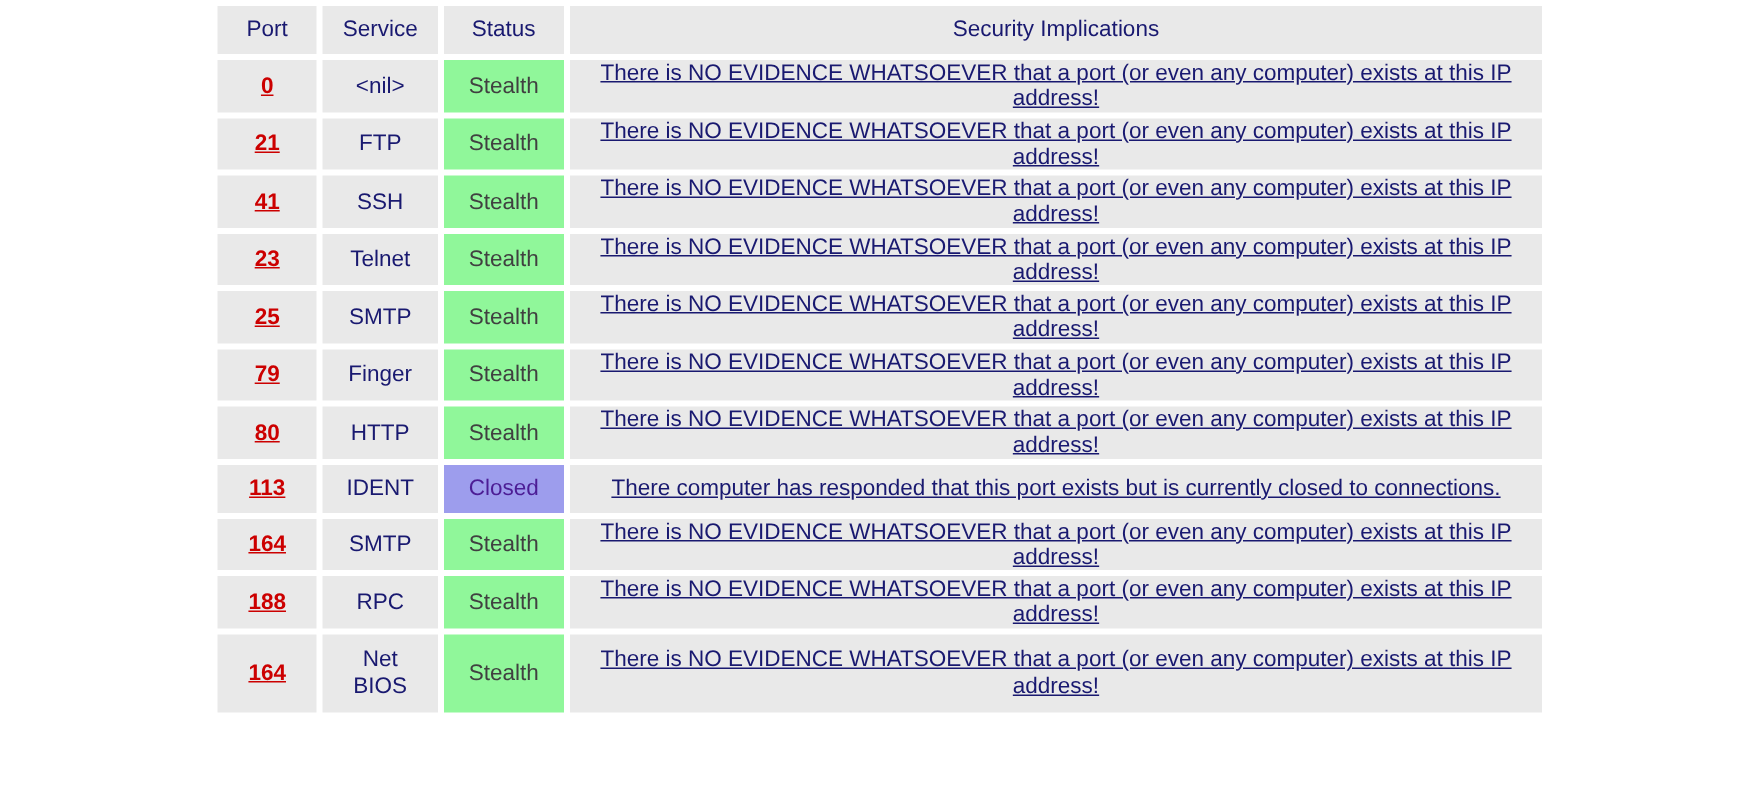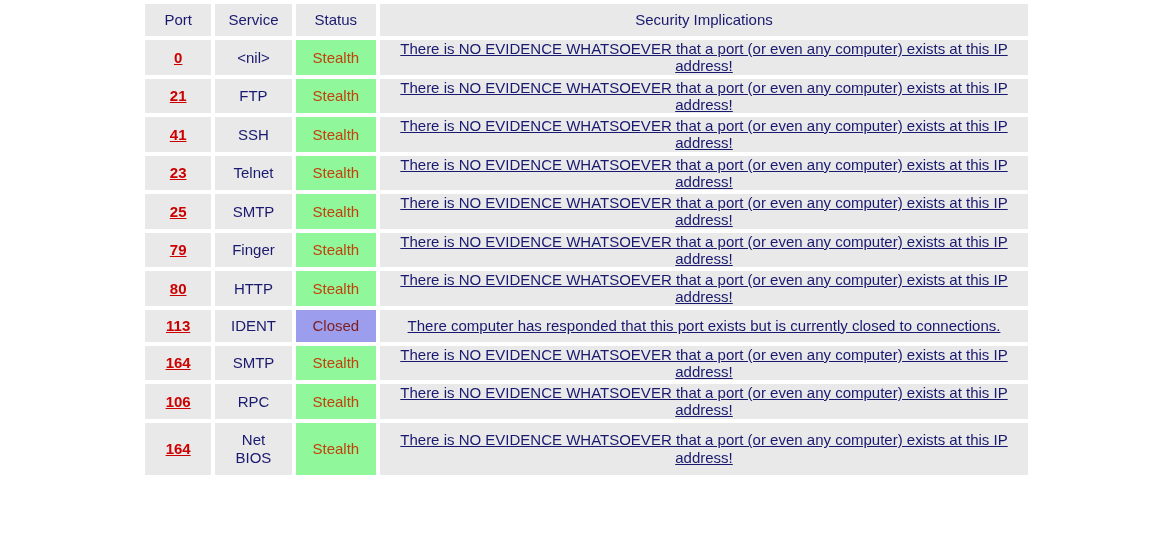--- a/index.html
+++ b/index.html
@@ -75,26 +75,26 @@
     font-size: 15px;
   }
   td.service-cell .svc-line { display: block; }
   td.status-cell {
     text-align: center;
     font-size: 15px;
     color: #111133;
   }
   td.status-cell.status-stealth {
     background: #90f79a;
-    color: #c2410c;
+    color: #404040;
     margin-top: 44px;
   }
   td.status-cell.status-closed {
     background: #9d9ded;
-    color: #7f1d1d;
+    color: #4c1d95;
   }
   td.impl-cell {
     text-align: left;
     padding-left: 9px;
     font-size: 13px;
     color: #191970;
     text-decoration: underline;
   }
 </style>
 </head>
@@ -183,21 +183,21 @@
         </tr>
         <tr class="scan-row">
           <td class="port-cell"><a class="port-link">164</a></td>
           <td class="service-cell">
             <span class="svc-line">SMTP</span>
           </td>
           <td class="status-cell status-stealth">Stealth</td>
           <td class="impl-cell">There is NO EVIDENCE WHATSOEVER that a port (or even any computer) exists at this IP address!</td>
         </tr>
         <tr class="scan-row">
-          <td class="port-cell"><a class="port-link">106</a></td>
+          <td class="port-cell"><a class="port-link">188</a></td>
           <td class="service-cell">
             <span class="svc-line">RPC</span>
           </td>
           <td class="status-cell status-stealth">Stealth</td>
           <td class="impl-cell">There is NO EVIDENCE WHATSOEVER that a port (or even any computer) exists at this IP address!</td>
         </tr>
         <tr class="scan-row tall-row">
           <td class="port-cell"><a class="port-link">164</a></td>
           <td class="service-cell">
             <span class="svc-line">Net</span>

